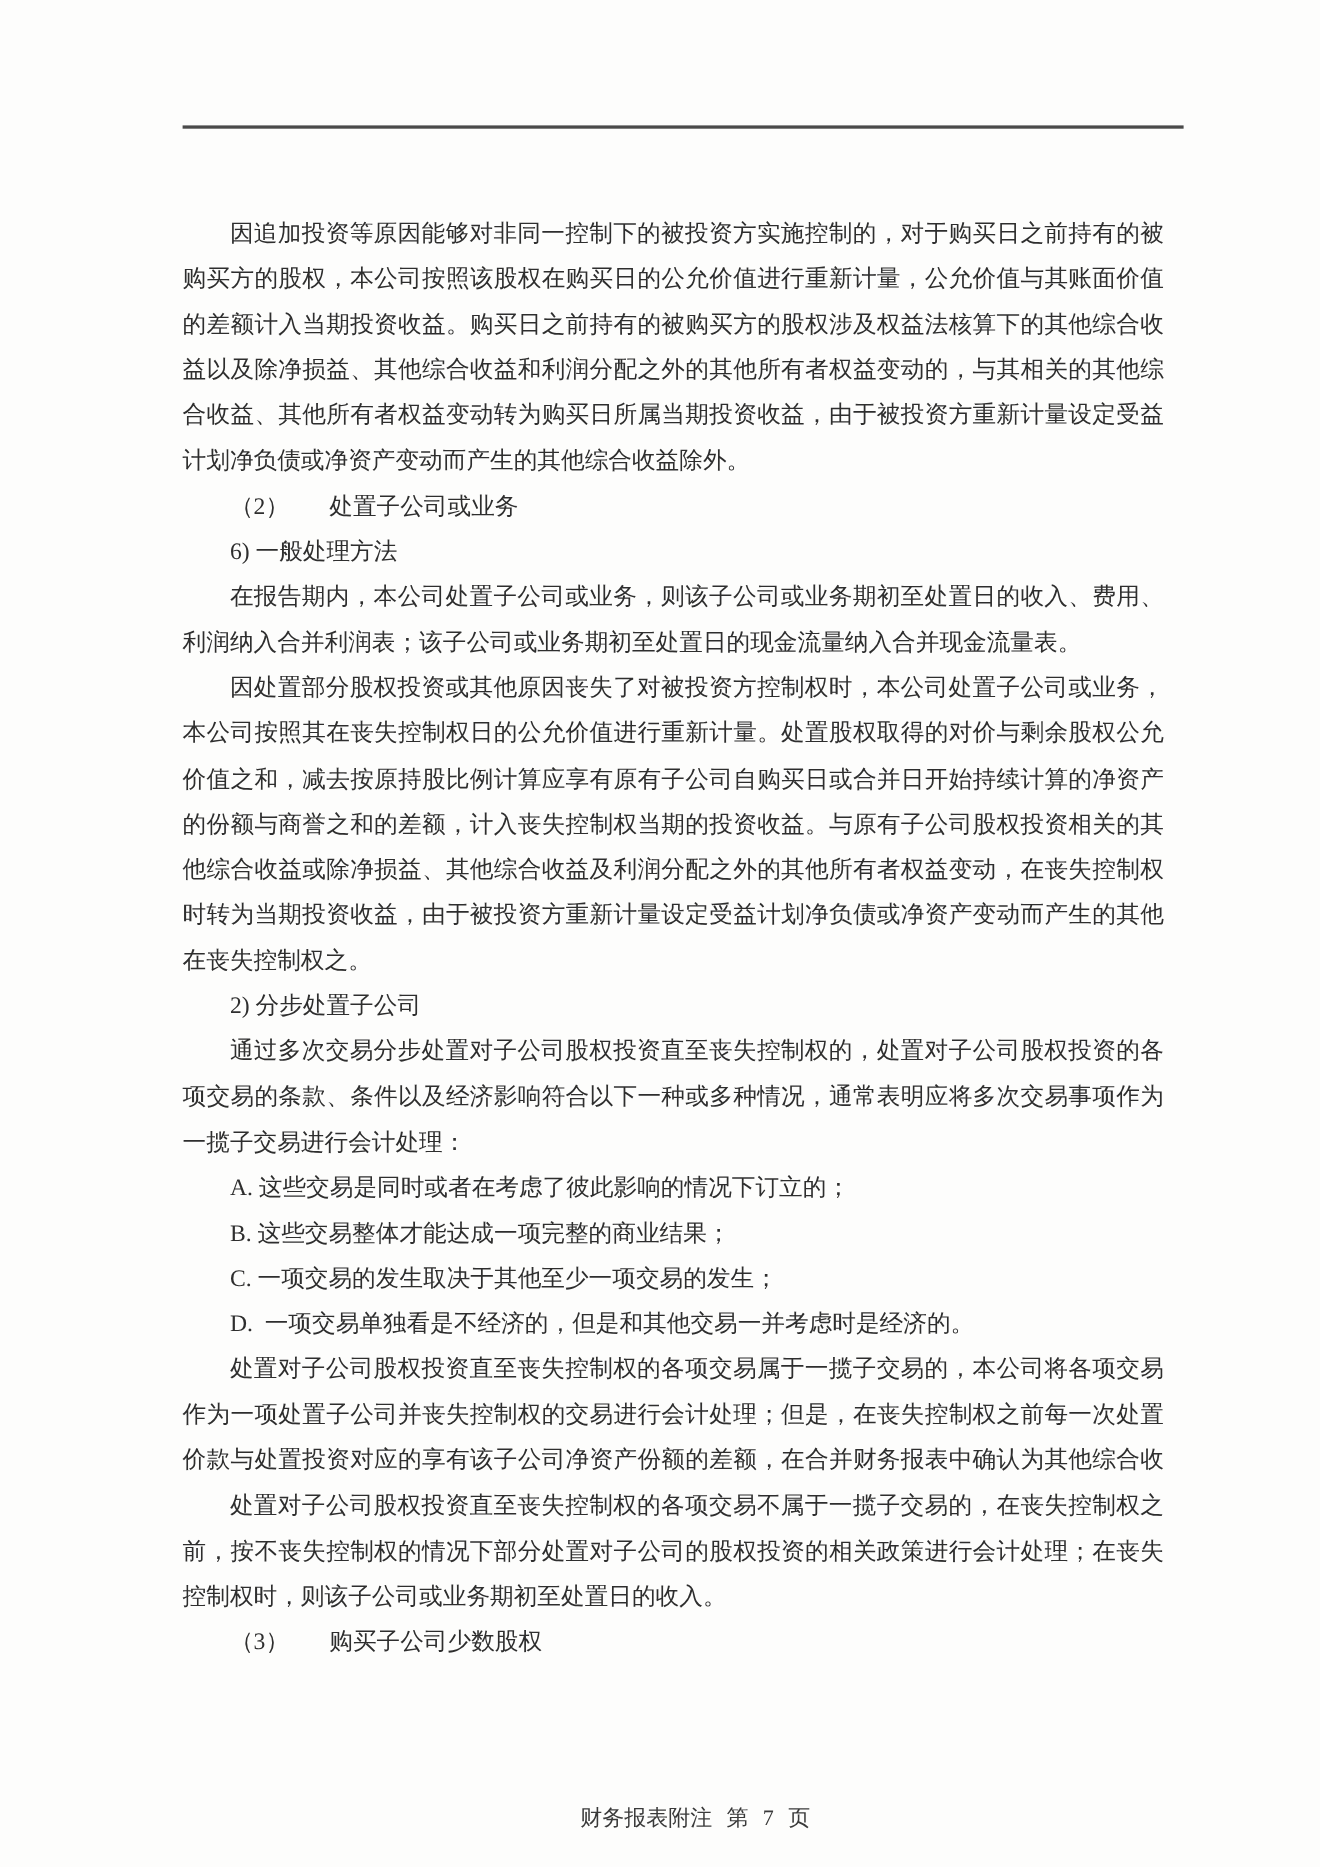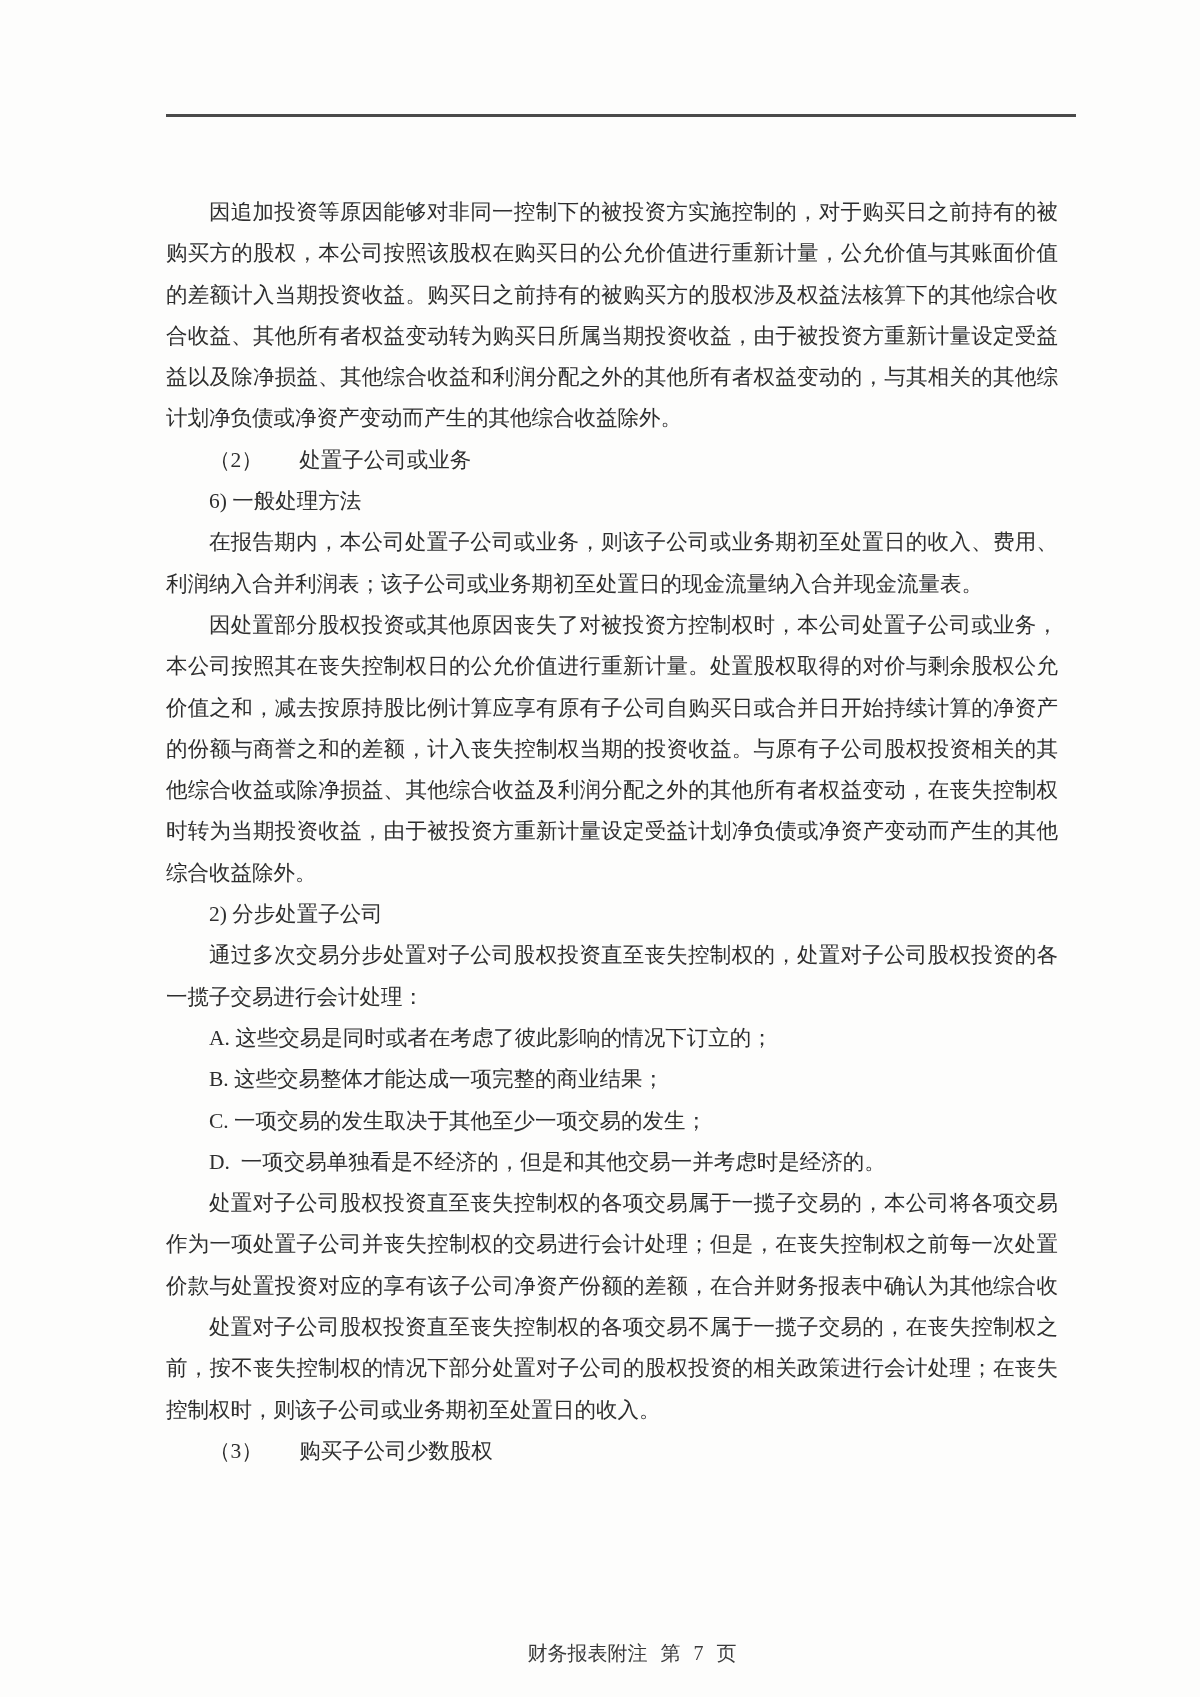--- a/index.html
+++ b/index.html
@@ -60,36 +60,37 @@
 </style>
 </head>
 <body>
 
 <div class="page">
   <div class="header-rule"></div>
   <div class="doc-body" id="doc-body">
       <div class="line full indent">因追加投资等原因能够对非同一控制下的被投资方实施控制的，对于购买日之前持有的被</div>
       <div class="line full">购买方的股权，本公司按照该股权在购买日的公允价值进行重新计量，公允价值与其账面价值</div>
       <div class="line full">的差额计入当期投资收益。购买日之前持有的被购买方的股权涉及权益法核算下的其他综合收</div>
+      <div class="line full">益以及除净损益、其他综合收益和利润分配之外的其他所有者权益变动的，与其相关的其他综</div>
       <div class="line full">合收益、其他所有者权益变动转为购买日所属当期投资收益，由于被投资方重新计量设定受益</div>
-      <div class="line full">益以及除净损益、其他综合收益和利润分配之外的其他所有者权益变动的，与其相关的其他综</div>
       <div class="line ">计划净负债或净资产变动而产生的其他综合收益除外。</div>
       <div class="line heading"><span class="h-num">（2）</span><span class="h-title">处置子公司或业务</span></div>
       <div class="line indent">6) 一般处理方法</div>
       <div class="line full indent">在报告期内，本公司处置子公司或业务，则该子公司或业务期初至处置日的收入、费用、</div>
       <div class="line ">利润纳入合并利润表；该子公司或业务期初至处置日的现金流量纳入合并现金流量表。</div>
       <div class="line full indent">因处置部分股权投资或其他原因丧失了对被投资方控制权时，本公司处置子公司或业务，</div>
       <div class="line full">本公司按照其在丧失控制权日的公允价值进行重新计量。处置股权取得的对价与剩余股权公允</div>
       <div class="line full">价值之和，减去按原持股比例计算应享有原有子公司自购买日或合并日开始持续计算的净资产</div>
       <div class="line full">的份额与商誉之和的差额，计入丧失控制权当期的投资收益。与原有子公司股权投资相关的其</div>
       <div class="line full">他综合收益或除净损益、其他综合收益及利润分配之外的其他所有者权益变动，在丧失控制权</div>
       <div class="line full">时转为当期投资收益，由于被投资方重新计量设定受益计划净负债或净资产变动而产生的其他</div>
-      <div class="line ">综合收益除外。</div>
+      <div class="line ">在丧失控制权之。</div>
       <div class="line indent">2) 分步处置子公司</div>
       <div class="line full indent">通过多次交易分步处置对子公司股权投资直至丧失控制权的，处置对子公司股权投资的各</div>
+      <div class="line full">项交易的条款、条件以及经济影响符合以下一种或多种情况，通常表明应将多次交易事项作为</div>
       <div class="line ">一揽子交易进行会计处理：</div>
       <div class="line indent">A. 这些交易是同时或者在考虑了彼此影响的情况下订立的；</div>
       <div class="line indent">B. 这些交易整体才能达成一项完整的商业结果；</div>
       <div class="line indent">C. 一项交易的发生取决于其他至少一项交易的发生；</div>
       <div class="line indent">D.  一项交易单独看是不经济的，但是和其他交易一并考虑时是经济的。</div>
       <div class="line full indent">处置对子公司股权投资直至丧失控制权的各项交易属于一揽子交易的，本公司将各项交易</div>
       <div class="line full">作为一项处置子公司并丧失控制权的交易进行会计处理；但是，在丧失控制权之前每一次处置</div>
       <div class="line full">价款与处置投资对应的享有该子公司净资产份额的差额，在合并财务报表中确认为其他综合收</div>
       <div class="line full indent">处置对子公司股权投资直至丧失控制权的各项交易不属于一揽子交易的，在丧失控制权之</div>
       <div class="line full">前，按不丧失控制权的情况下部分处置对子公司的股权投资的相关政策进行会计处理；在丧失</div>

